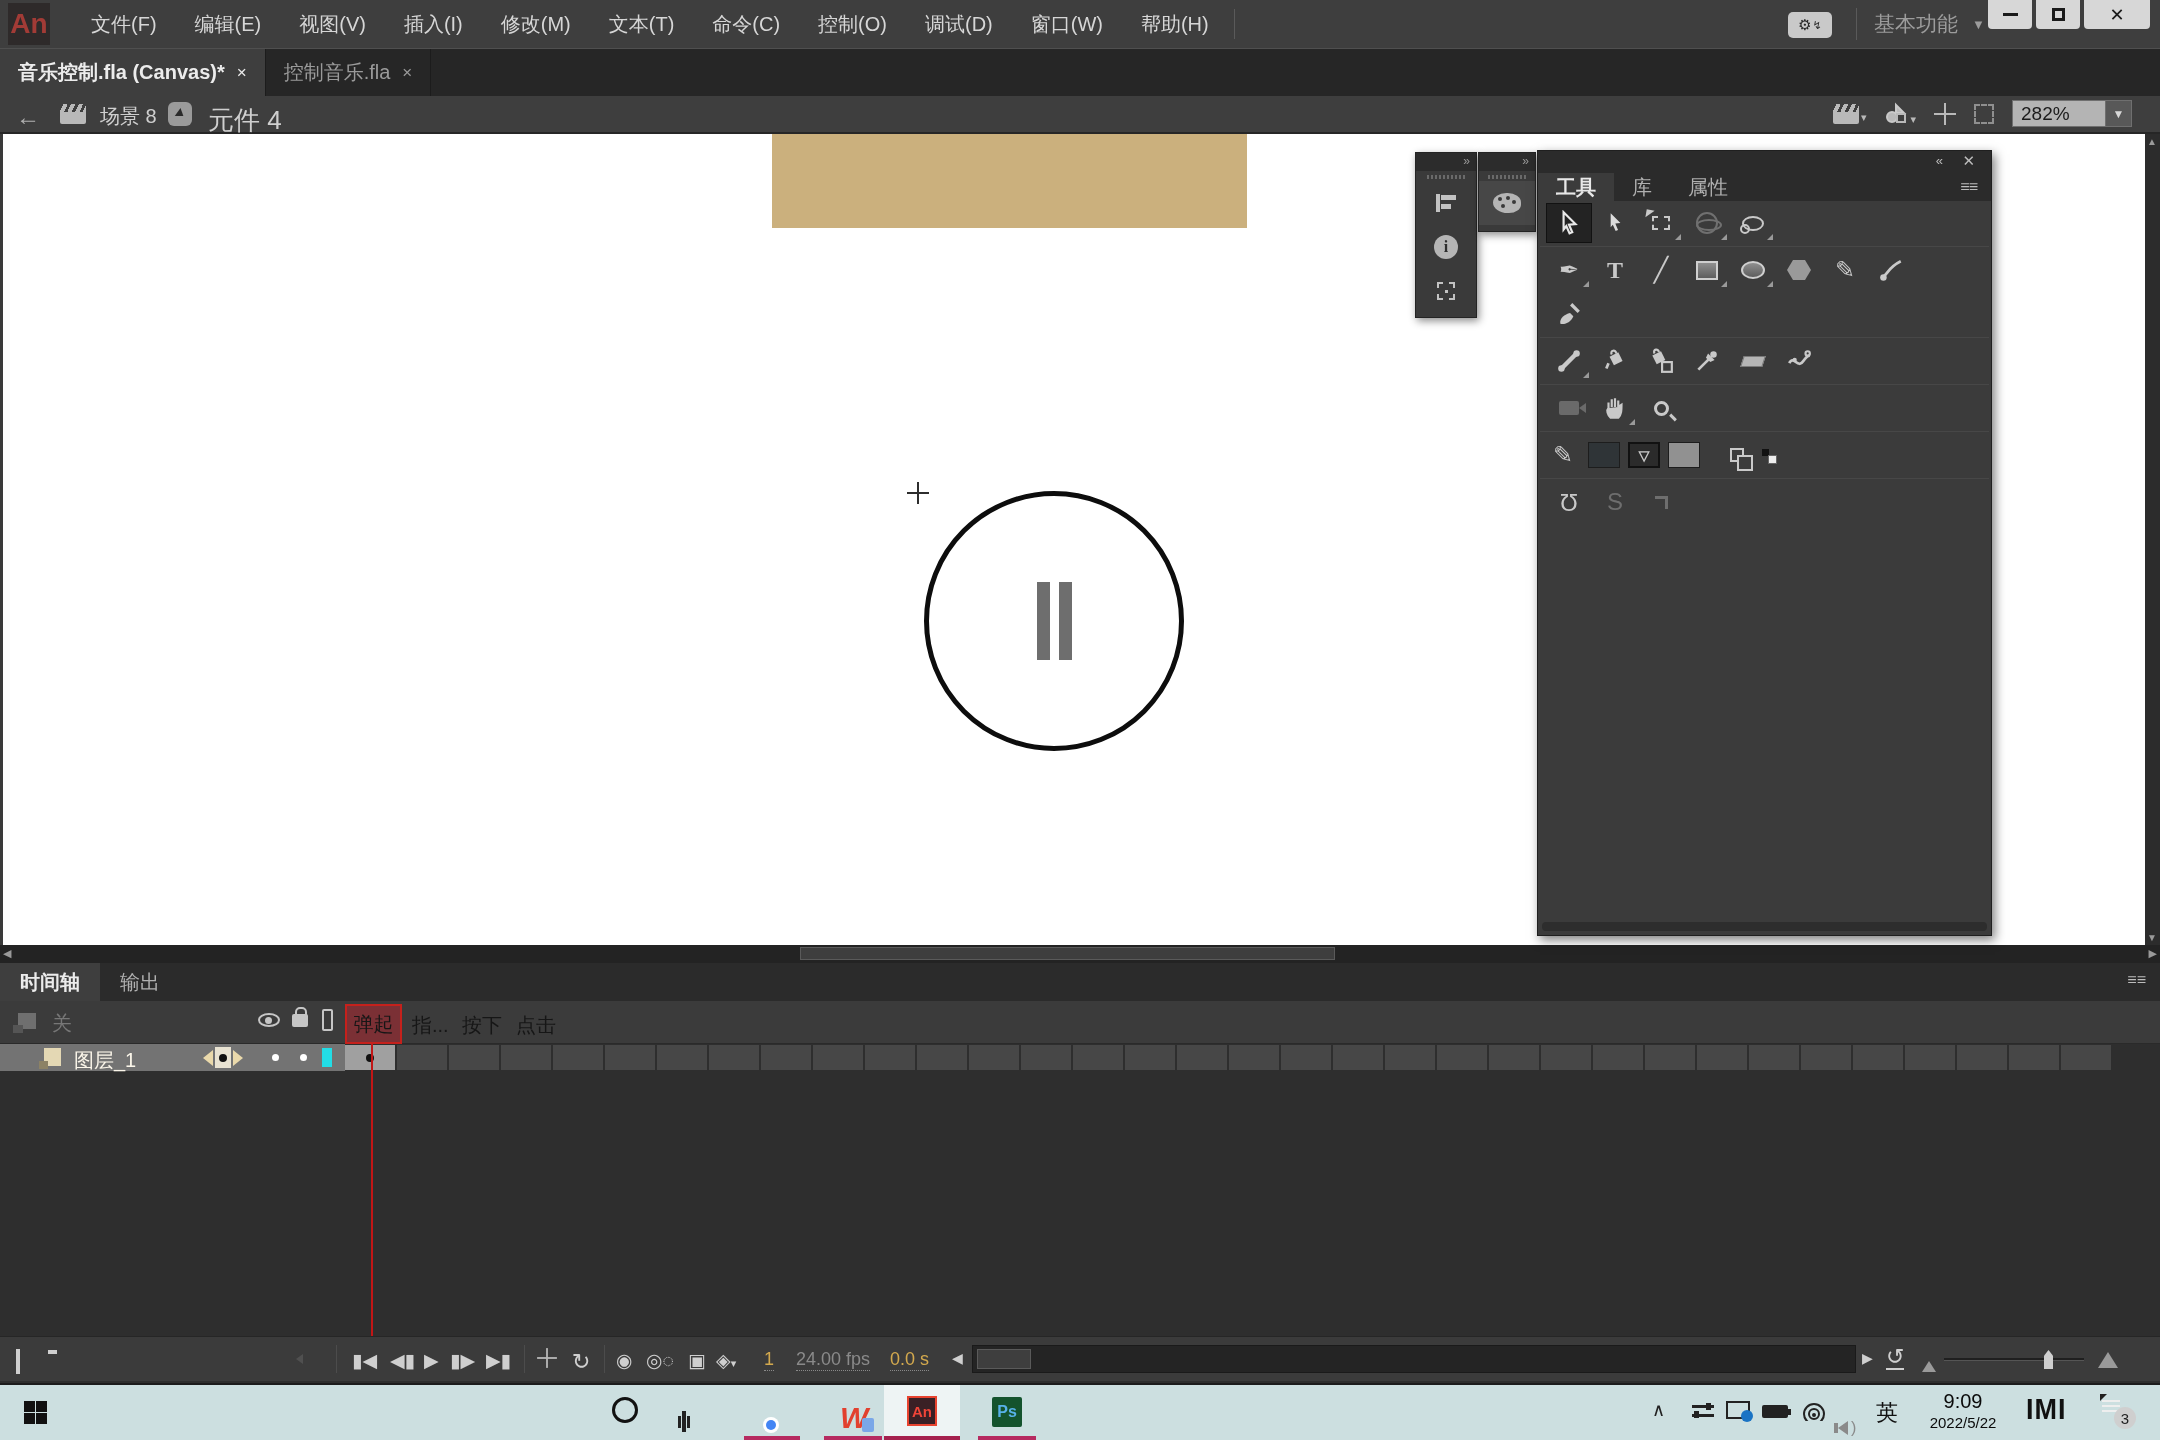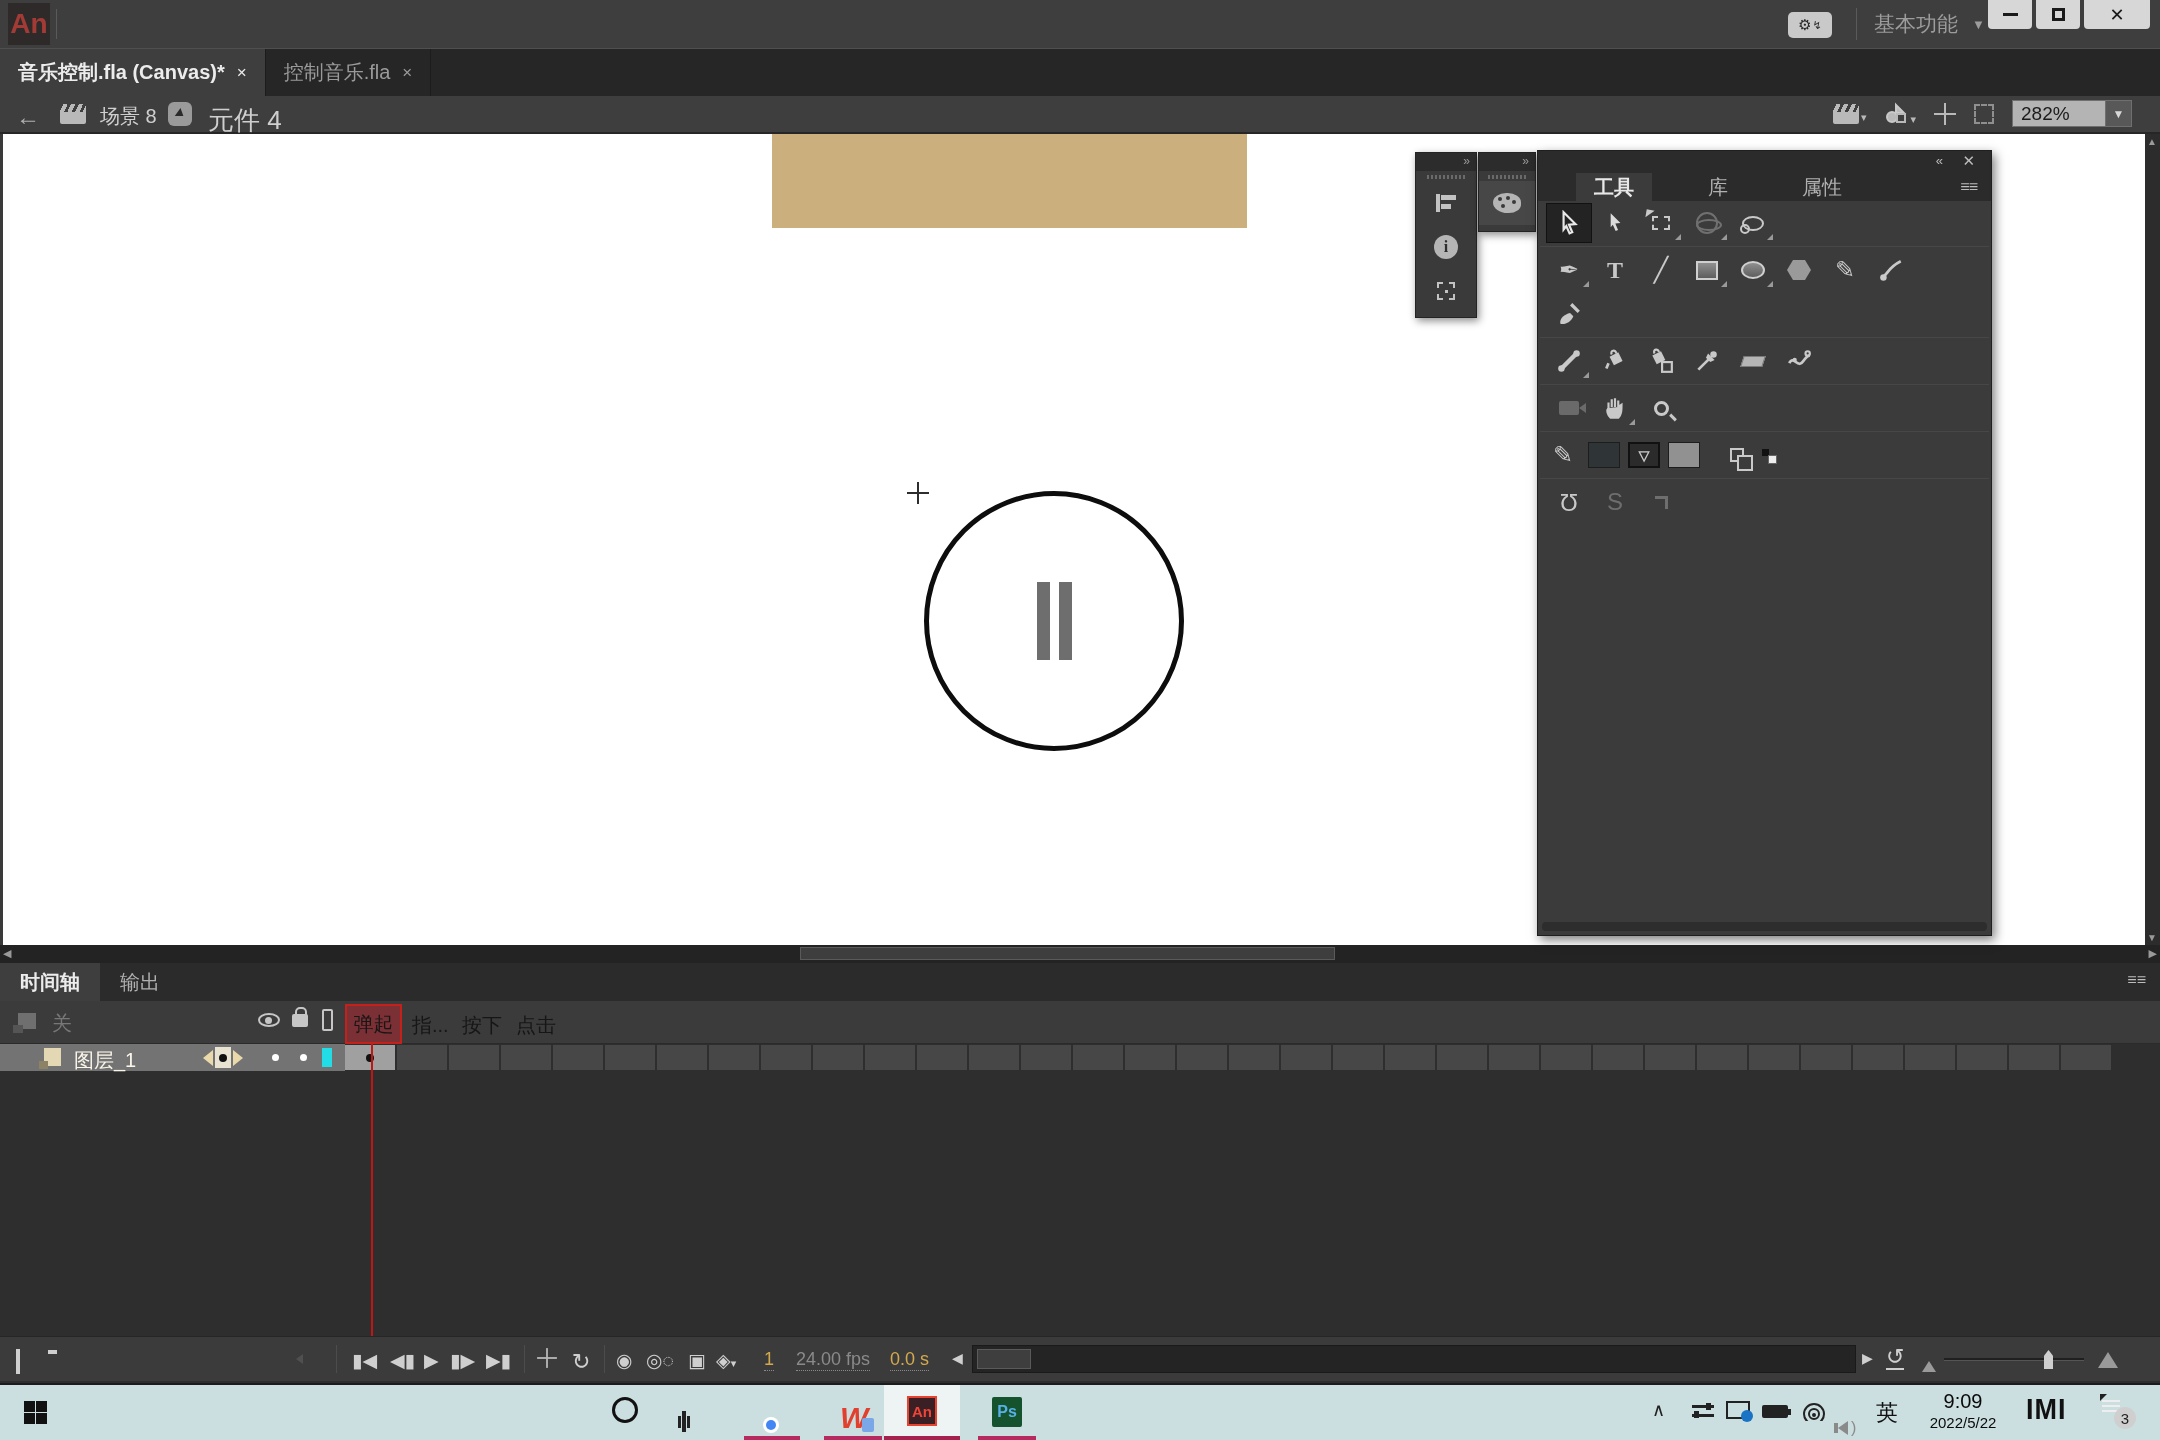--- a/index.html
+++ b/index.html
@@ -82,21 +82,21 @@
   .pal-ic{width:28px;height:20px;border-radius:50% 50% 45% 55%;background:#b5b5b5;position:relative;}
   .pal-ic:before{content:"";position:absolute;left:5px;top:4px;width:4px;height:4px;border-radius:50%;background:#3a3a3a;box-shadow:8px -1px 0 #3a3a3a,14px 3px 0 #3a3a3a,3px 7px 0 #3a3a3a;}
   .dock-ic.hl{background:#474747;width:100%;}
 
   
   #tools{position:absolute;left:1537px;top:150px;width:455px;height:786px;background:#3b3b3b;border:1px solid #1f1f1f;box-shadow:3px 4px 10px rgba(0,0,0,.5);}
   .t-header{height:22px;background:#2b2b2b;position:relative;color:#bdbdbd;}
   .t-header .min{position:absolute;right:48px;top:2px;font-size:13px;}
   .t-header .cls{position:absolute;right:16px;top:1px;font-size:15px;font-weight:bold;}
   .t-tabs{height:28px;background:#2b2b2b;display:flex;align-items:stretch;position:relative;}
-  .t-tab{padding:8px 18px;font-size:20px;color:#b0b0b0;display:flex;align-items:center;margin-left:38px;}
+  .t-tab{padding:8px 18px;font-size:20px;color:#b0b0b0;display:flex;align-items:center;}
   .t-tab.active{background:#3b3b3b;color:#e8e8e8;font-weight:bold;}
   .t-menu{position:absolute;right:14px;top:5px;color:#bdbdbd;font-size:16px;letter-spacing:-1px;}
   .t-row{display:flex;align-items:center;padding-left:8px;height:44px;}
   .t-div{height:1px;background:#2e2e2e;border-bottom:1px solid #474747;margin:1px 2px;}
   .tool{width:46px;height:40px;display:flex;align-items:center;justify-content:center;color:#c9c9c9;font-size:24px;position:relative;}
   .tool.selected{background:#232323;border:1px solid #121212;}
   .tool .subtri{position:absolute;right:3px;bottom:3px;width:0;height:0;border-left:6px solid transparent;border-bottom:6px solid #9a9a9a;}
   .tool.dim{color:#6e6e6e;}
   .shape-rect{width:22px;height:19px;border:2px solid #cfcfcf;background:linear-gradient(#8f8f8f,#5e5e5e);}
   .shape-oval{width:24px;height:18px;border:2px solid #cfcfcf;border-radius:50%;background:linear-gradient(#8f8f8f,#5e5e5e);}
@@ -229,20 +229,33 @@
   .notif:after{content:"";position:absolute;left:2px;bottom:-6px;border-top:7px solid #1f1f1f;border-right:7px solid transparent;}
   .badge{position:absolute;left:16px;top:12px;width:22px;height:22px;background:#cfcfcf;border-radius:50%;color:#222;font-size:15px;display:flex;align-items:center;justify-content:center;}
 </style>
 </head>
 <body>
 
 <div id="screen">
 
   <div id="menubar">
     <div class="an-logo">An</div>
+    <div class="menu-items">
+        <span class="menu-item">文件(F)</span>
+        <span class="menu-item">编辑(E)</span>
+        <span class="menu-item">视图(V)</span>
+        <span class="menu-item">插入(I)</span>
+        <span class="menu-item">修改(M)</span>
+        <span class="menu-item">文本(T)</span>
+        <span class="menu-item">命令(C)</span>
+        <span class="menu-item">控制(O)</span>
+        <span class="menu-item">调试(D)</span>
+        <span class="menu-item">窗口(W)</span>
+        <span class="menu-item">帮助(H)</span>
+      </div>
     <div class="menu-sep"></div>
     <div class="gear-btn">
         <span>⚙</span>
         <span style="font-size:11px;">↯</span>
       </div>
     <div class="ws-sep"></div>
     <div class="workspace">
       <span>基本功能</span>
       <span class="dd">▼</span>
     </div>

